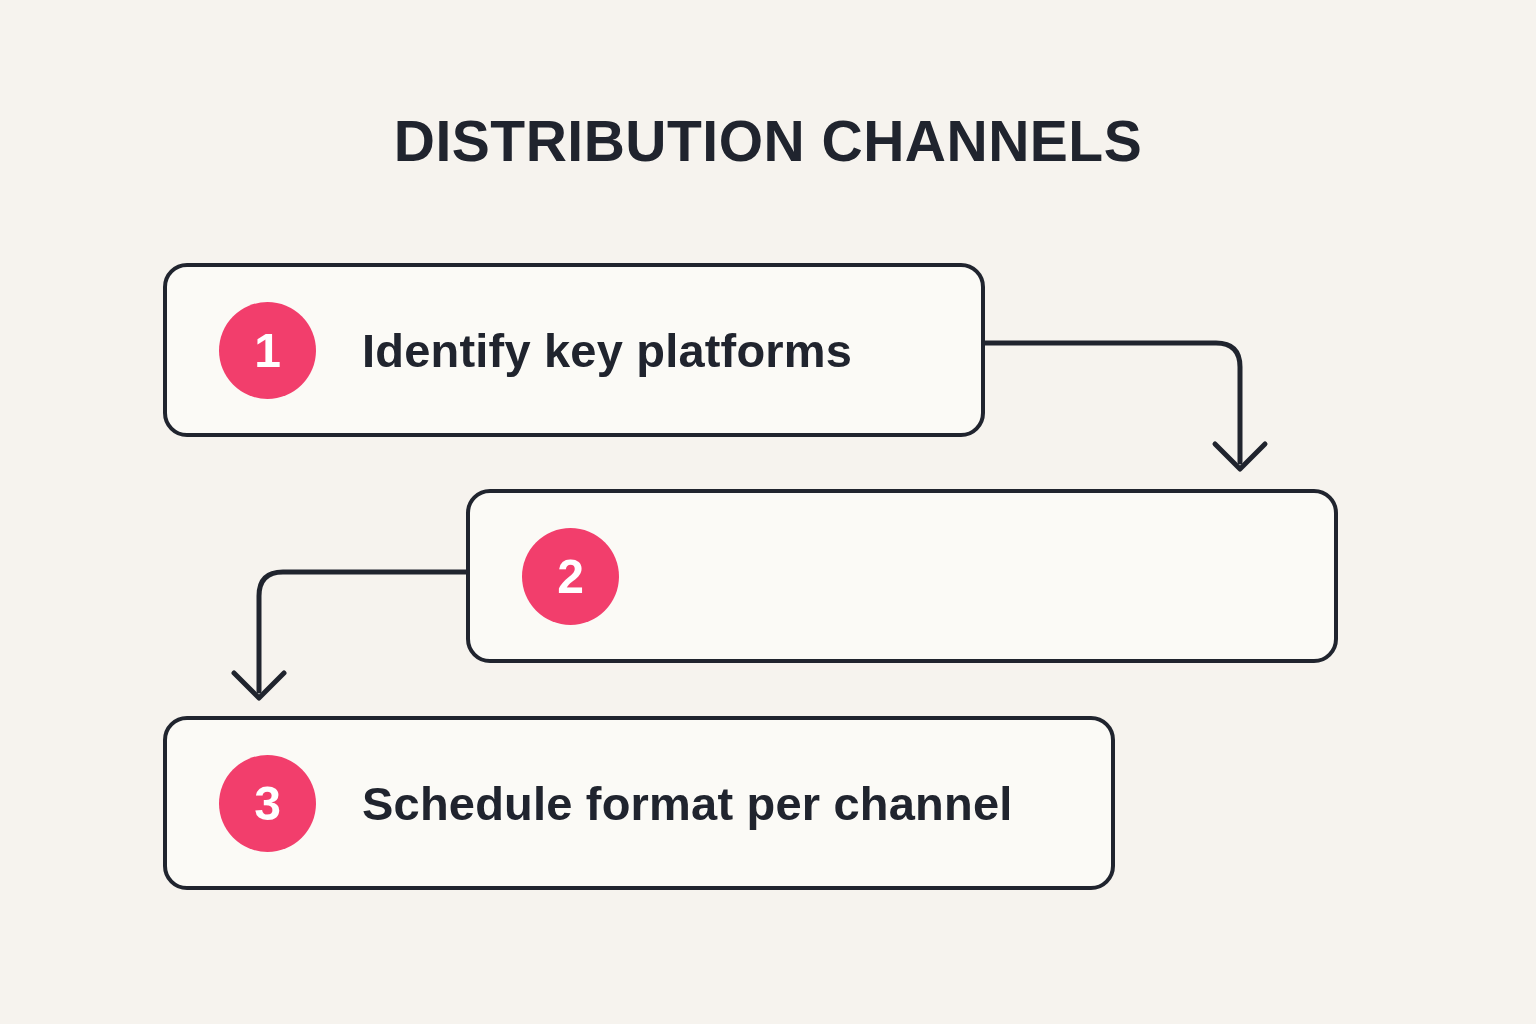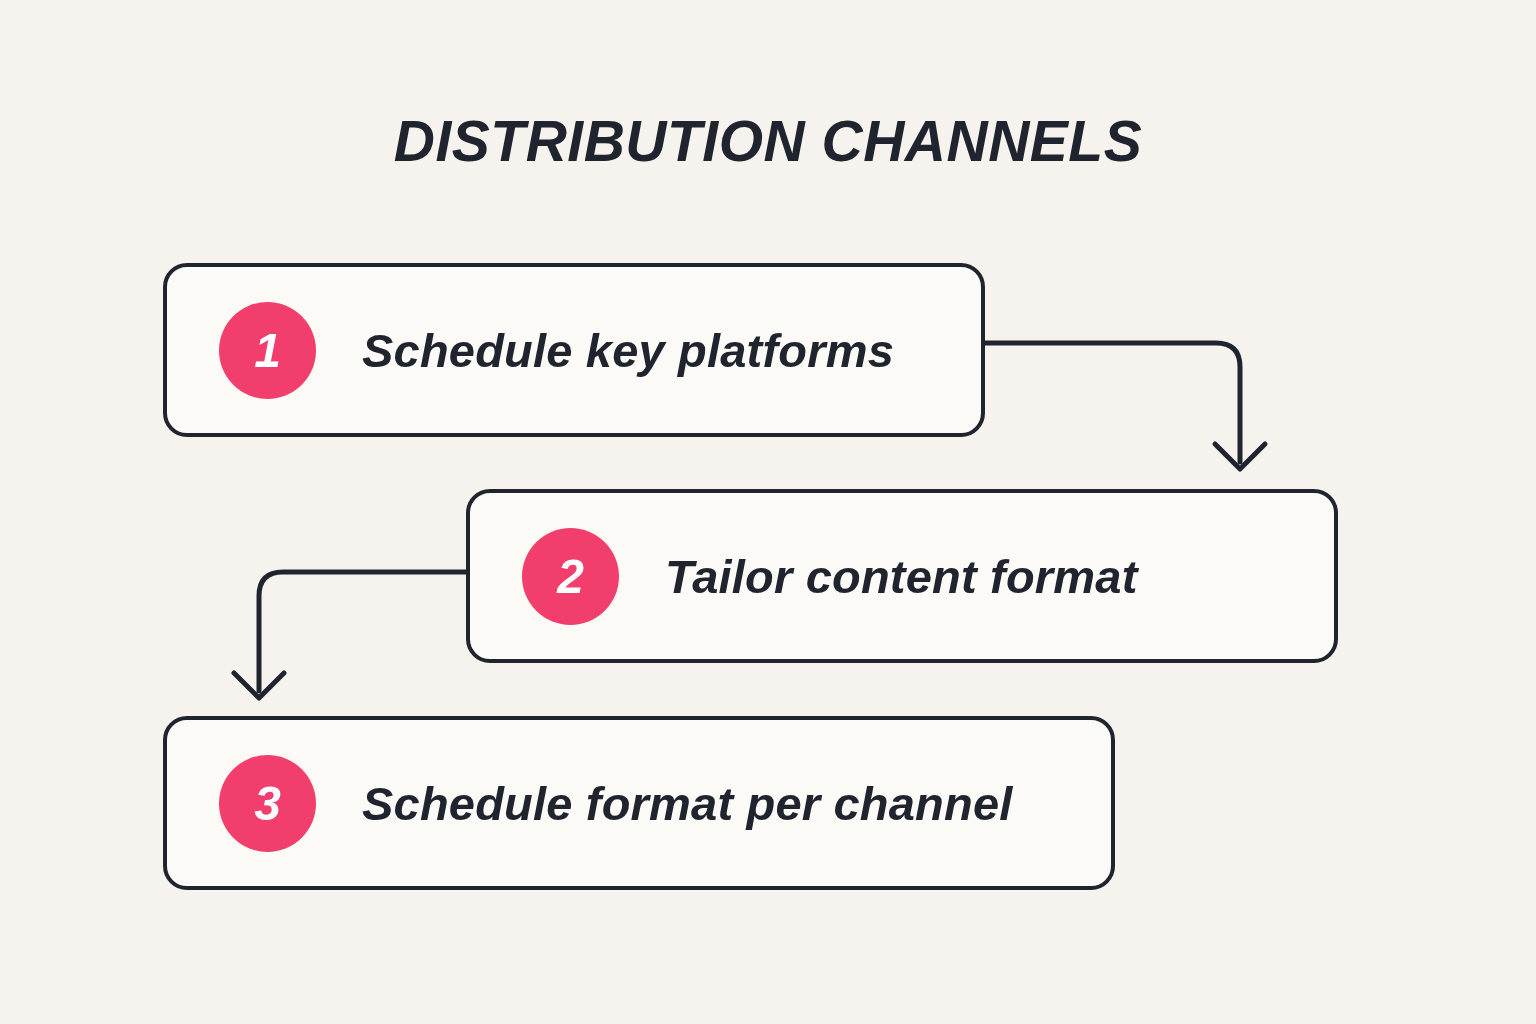--- a/index.html
+++ b/index.html
@@ -13,21 +13,20 @@
   html, body {
     width: 1536px; height: 1024px;
     font-family: "Liberation Sans", "DejaVu Sans", sans-serif;
     background: var(--background);
     overflow: hidden;
   }
   .canvas {
     position: relative;
     width: 1536px; height: 885px;
     background: var(--background);
-    font-style: italic;
   }
   .diagram-title {
     position: absolute;
     top: 108px; left: 0; width: 1536px;
     text-align: center;
     font-size: 57px;
     font-weight: 800;
     letter-spacing: 0.5px;
     color: var(--outline);
   }
@@ -91,26 +90,25 @@
       <path d="M 1215 444 L 1240 469 L 1265 444"></path>
     </g>
     <g>
       <path d="M 466 572 H 283 Q 259 572 259 596 V 691"></path>
       <path d="M 234 673 L 259 698 L 284 673"></path>
     </g>
   </svg>
 
   <div class="step-box step-1">
     <span class="step-badge">1</span>
-    <span class="step-label">Schedule key platforms</span>
+    <span class="step-label">Identify key platforms</span>
   </div>
 
   <div class="step-box step-2">
     <span class="step-badge">2</span>
-    <span class="step-label">Tailor content format</span>
   </div>
 
   <div class="step-box step-3">
     <span class="step-badge">3</span>
     <span class="step-label">Schedule format per channel</span>
   </div>
 
 </div>
 
 </body></html>

